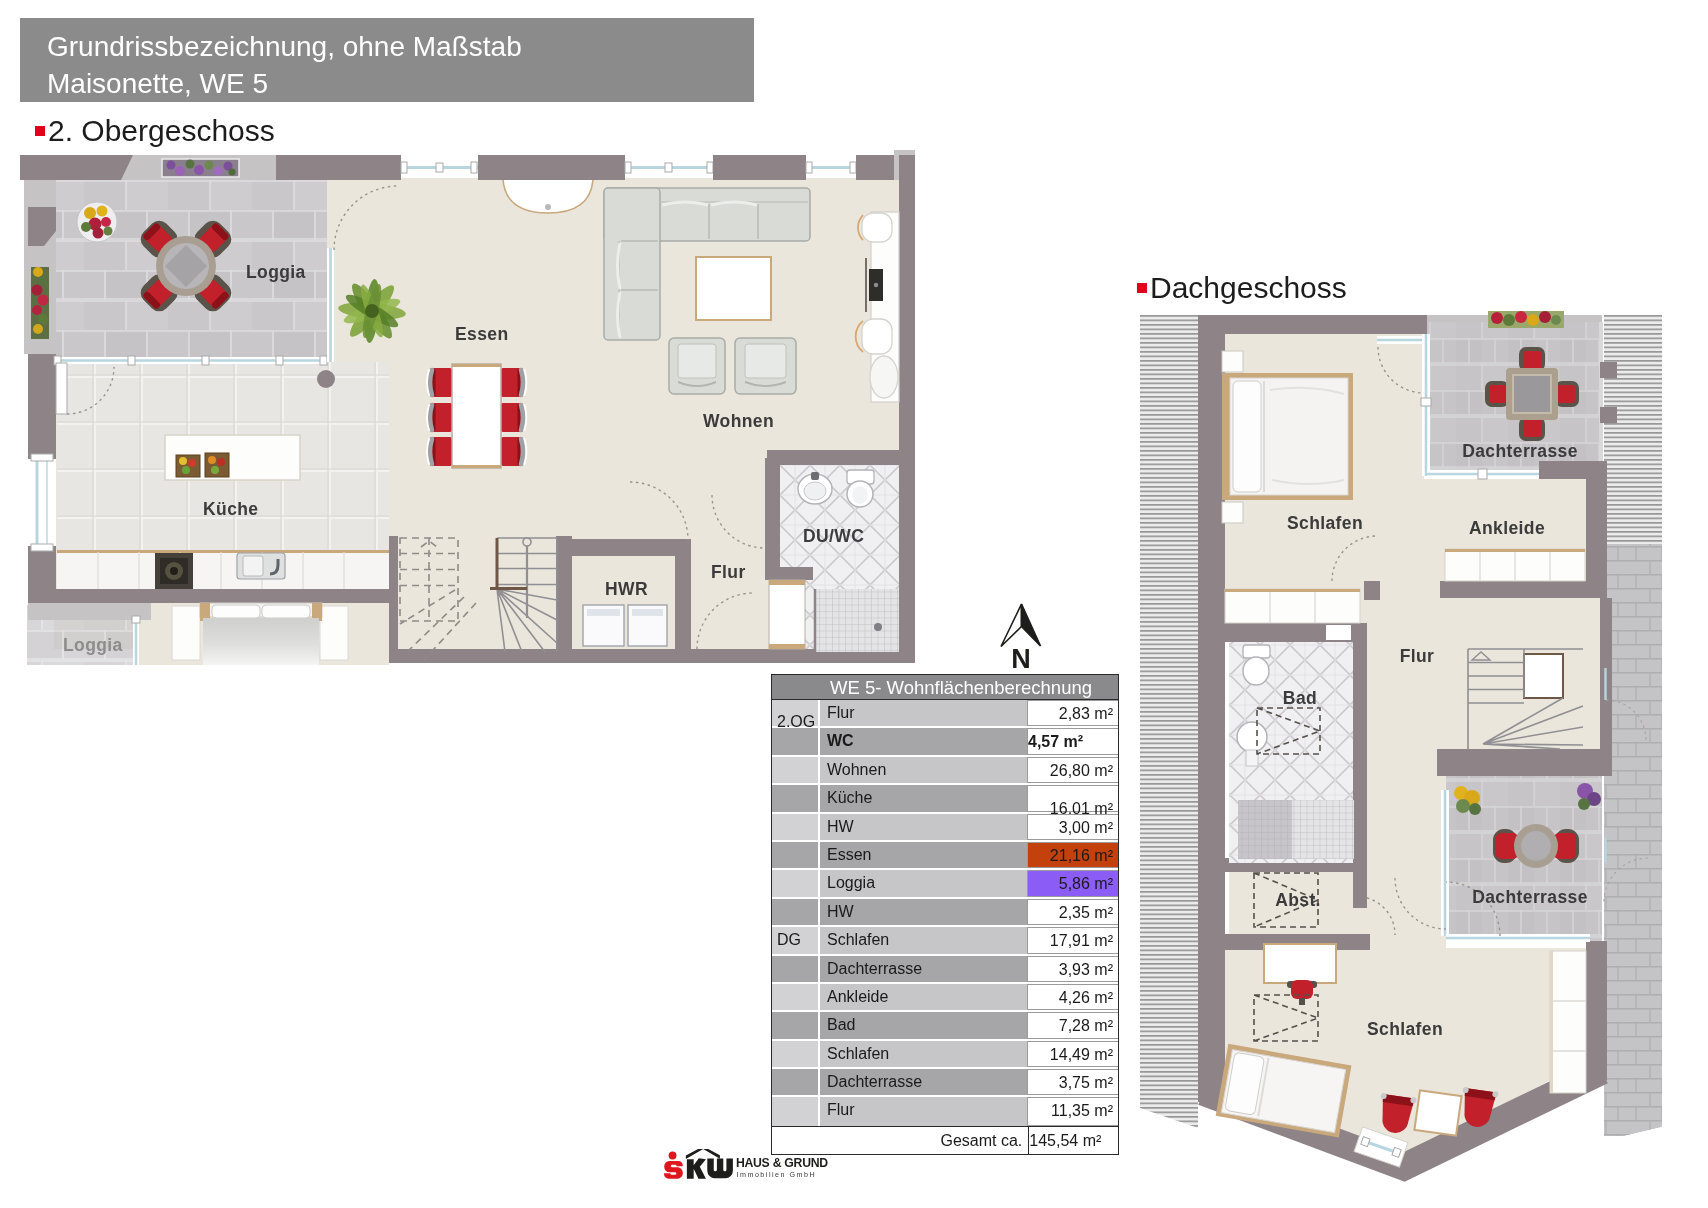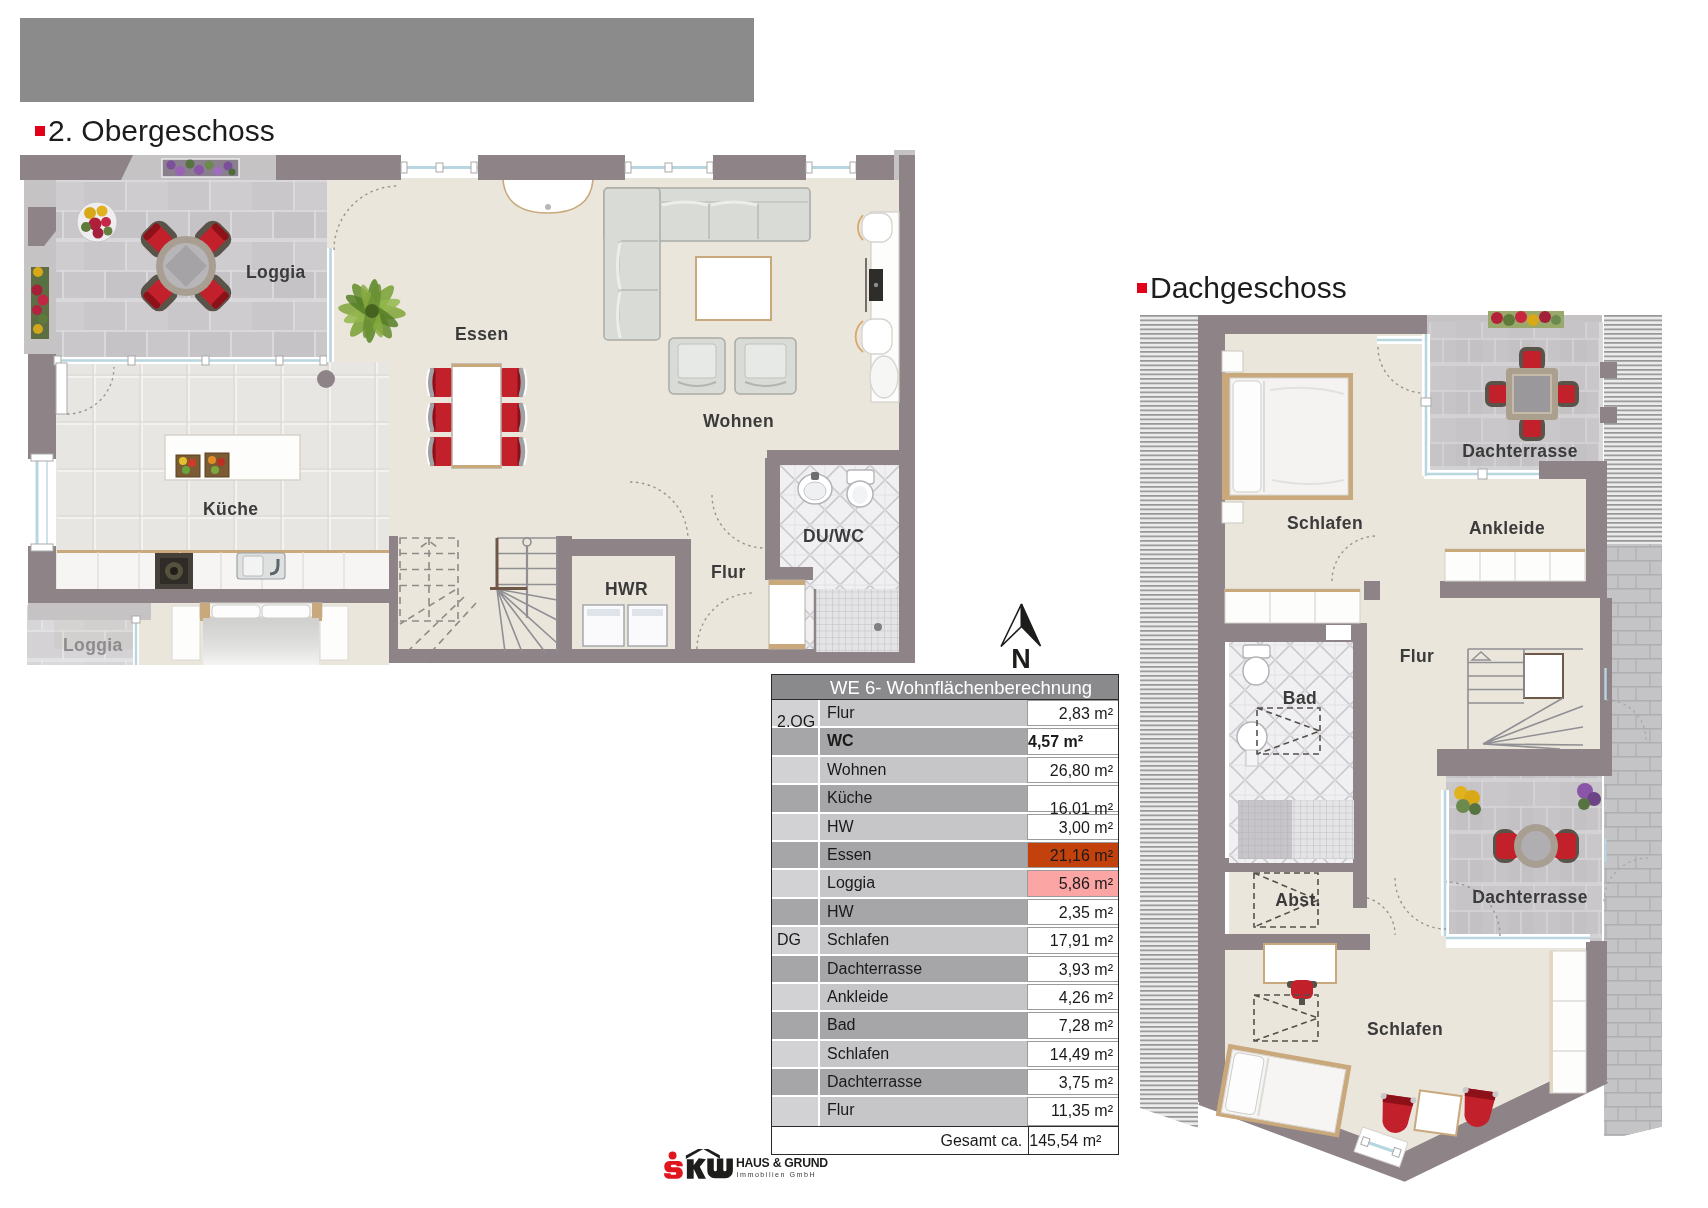--- a/index.html
+++ b/index.html
@@ -6,20 +6,21 @@
   #page{position:relative;width:1708px;height:1208px;background:#fff;overflow:hidden;
         font-family:"Liberation Sans",sans-serif;}
   .abs{position:absolute;}
 </style>
 </head>
 <body>
 <div id="page">
 
 <div class="abs" style="left:20px;top:18px;width:734px;height:84px;background:#8b8b8b;"></div>
 
+<div class="abs" style="left:47px;top:28px;width:700px;color:#fff;font-size:28px;line-height:37px;">Grundrissbezeichnung, ohne Maßstab<br>Maisonette, WE 5</div>
 
 <div class="abs" style="left:35px;top:126px;width:10px;height:10px;background:#e2001a;"></div>
 
 <div class="abs" style="left:48px;top:114px;font-size:30px;color:#1c1c1c;">2. Obergeschoss</div>
 
 <div class="abs" style="left:1137px;top:283px;width:10px;height:10px;background:#e2001a;"></div>
 
 <div class="abs" style="left:1150px;top:271px;font-size:30px;color:#1c1c1c;">Dachgeschoss</div>
 
 <svg class="abs" style="left:18px;top:150px;" width="902" height="520" viewBox="18 150 902 520">
@@ -723,21 +724,21 @@
 </svg>
 
 <svg class="abs" style="left:995px;top:598px;" width="55" height="75" viewBox="0 0 55 75">
 <polygon points="26.5,6 26.5,28.5 6,48.5" fill="#fff" stroke="#1d1d1b" stroke-width="1.6"></polygon>
 <polygon points="26.5,6 26.5,28.5 45.5,48" fill="#1d1d1b" stroke="#1d1d1b" stroke-width="1.6"></polygon>
 <text x="26" y="70" font-size="27" font-weight="bold" fill="#1d1d1b" text-anchor="middle" font-family="Liberation Sans, sans-serif">N</text>
 </svg>
 
 <div class="abs" style="left:771px;top:674px;width:348px;font-size:16px;color:#1a1a1a;">
 
-  <div style="height:25px;background:#8a898b;border:1.6px solid #2a2a2a;border-bottom:none;box-sizing:border-box;color:#fff;font-size:18.5px;text-align:right;padding:2px 26px 0 0;line-height:22px;">WE 6- Wohnflächenberechnung</div>
+  <div style="height:25px;background:#8a898b;border:1.6px solid #2a2a2a;border-bottom:none;box-sizing:border-box;color:#fff;font-size:18.5px;text-align:right;padding:2px 26px 0 0;line-height:22px;">WE 5- Wohnflächenberechnung</div>
 
   <div id="tbl" style="border:1.6px solid #2a2a2a;box-sizing:border-box;">
 
 <div style="display:flex;height:28.4px;box-sizing:border-box;border-bottom:2px solid #fff;">
           <div style="width:48px;background:#d2d1d3;padding:13px 0 0 5px;box-sizing:border-box;border-right:2px solid #fff;">2.OG</div>
           <div style="width:207px;background:#c6c5c7;padding:4px 0 0 7px;box-sizing:border-box;">Flur</div>
           <div style="width:91px;background:#fff;border:1px solid #9b9b9b;border-right:none;text-align:right;padding:4px 5px 0 0;box-sizing:border-box;">2,83 m²</div>
         </div>
 
 <div style="display:flex;height:28.4px;box-sizing:border-box;border-bottom:2px solid #fff;font-weight:bold;">
@@ -766,21 +767,21 @@
 
 <div style="display:flex;height:28.4px;box-sizing:border-box;border-bottom:2px solid #fff;">
           <div style="width:48px;background:#a6a5a7;padding:4px 0 0 5px;box-sizing:border-box;border-right:2px solid #fff;"></div>
           <div style="width:207px;background:#a6a5a7;padding:4px 0 0 7px;box-sizing:border-box;">Essen</div>
           <div style="width:91px;background:#c2410c;border:1px solid #9b9b9b;border-right:none;text-align:right;padding:4px 5px 0 0;box-sizing:border-box;">21,16 m²</div>
         </div>
 
 <div style="display:flex;height:28.4px;box-sizing:border-box;border-bottom:2px solid #fff;">
           <div style="width:48px;background:#d2d1d3;padding:4px 0 0 5px;box-sizing:border-box;border-right:2px solid #fff;"></div>
           <div style="width:207px;background:#c6c5c7;padding:4px 0 0 7px;box-sizing:border-box;">Loggia</div>
-          <div style="width:91px;background:#fca5a5;border:1px solid #9b9b9b;border-right:none;text-align:right;padding:4px 5px 0 0;box-sizing:border-box;">5,86 m²</div>
+          <div style="width:91px;background:#8b5cf6;border:1px solid #9b9b9b;border-right:none;text-align:right;padding:4px 5px 0 0;box-sizing:border-box;">5,86 m²</div>
         </div>
 
 <div style="display:flex;height:28.4px;box-sizing:border-box;border-bottom:2px solid #fff;">
           <div style="width:48px;background:#a6a5a7;padding:4px 0 0 5px;box-sizing:border-box;border-right:2px solid #fff;"></div>
           <div style="width:207px;background:#a6a5a7;padding:4px 0 0 7px;box-sizing:border-box;">HW</div>
           <div style="width:91px;background:#fff;border:1px solid #9b9b9b;border-right:none;text-align:right;padding:4px 5px 0 0;box-sizing:border-box;">2,35 m²</div>
         </div>
 
 <div style="display:flex;height:28.4px;box-sizing:border-box;border-bottom:2px solid #fff;">
           <div style="width:48px;background:#d2d1d3;padding:4px 0 0 5px;box-sizing:border-box;border-right:2px solid #fff;">DG</div>

